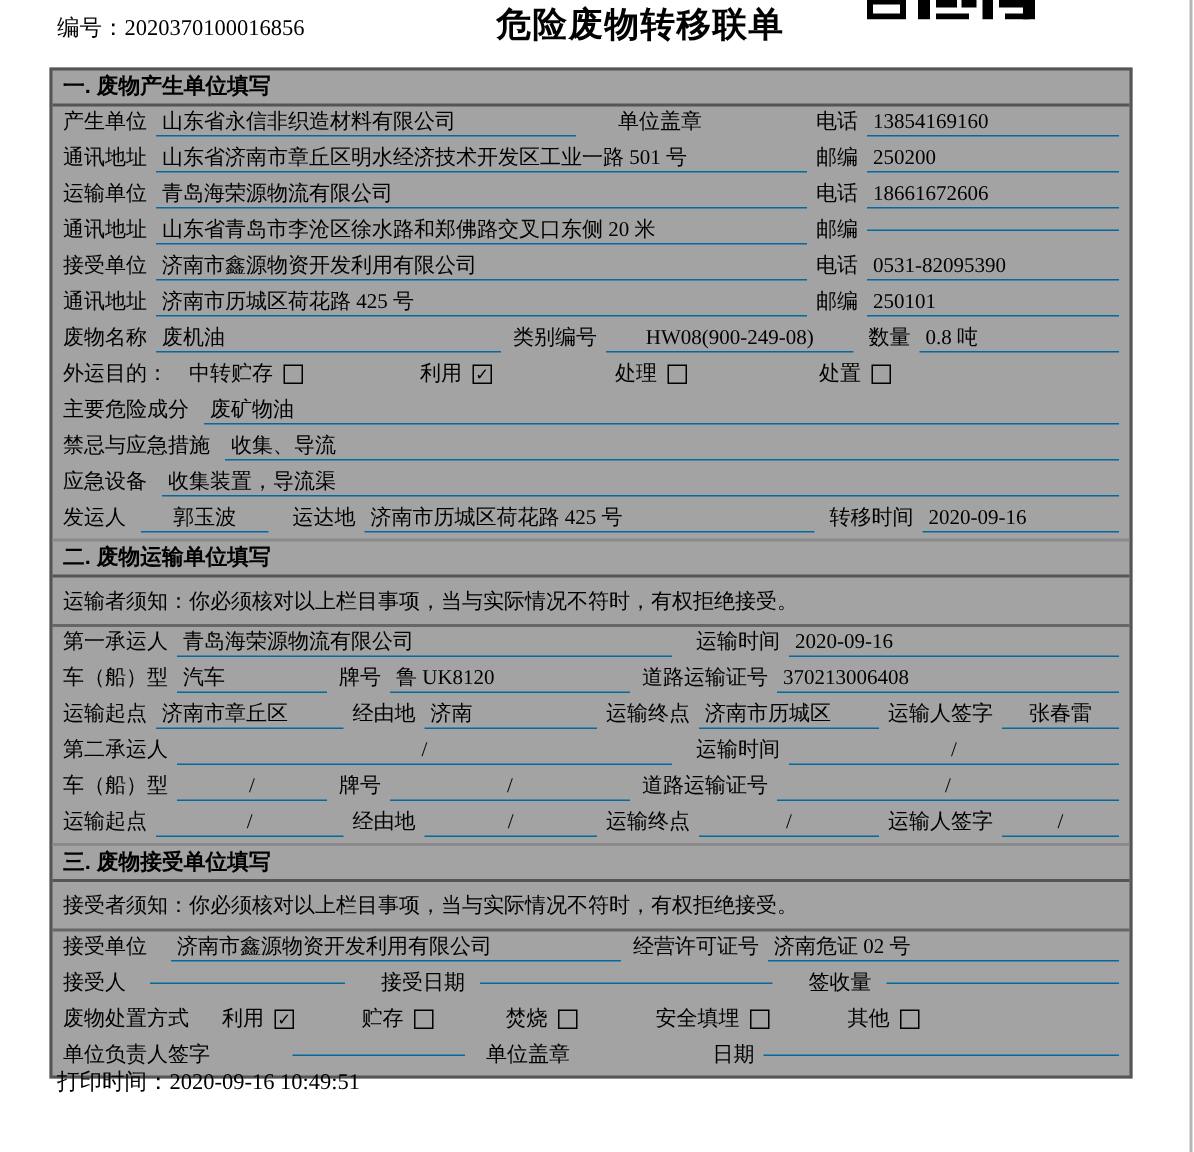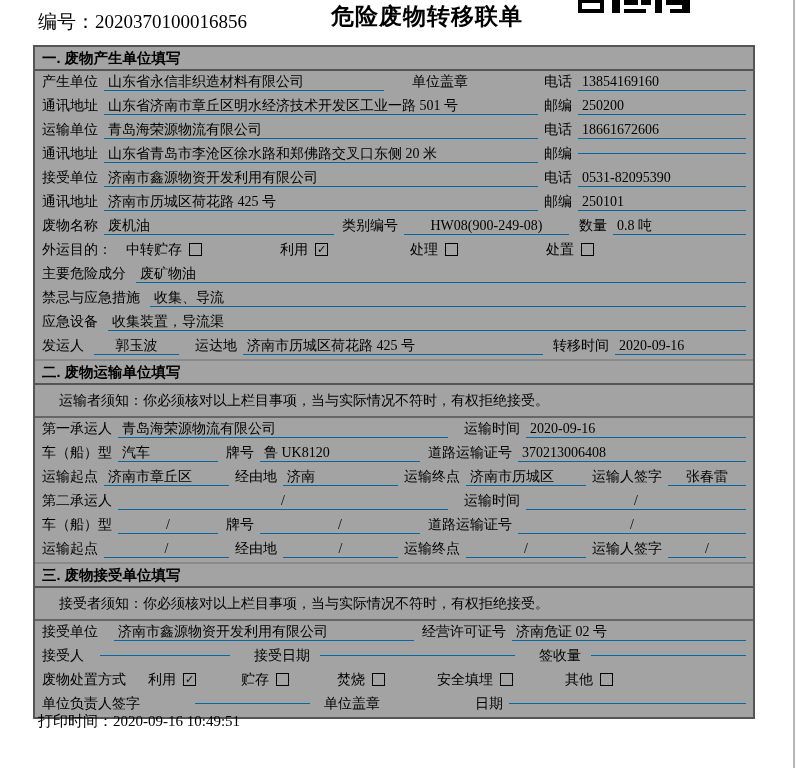--- a/index.html
+++ b/index.html
@@ -2,40 +2,40 @@
 <html><head>
 <meta charset="utf-8">
 <style>
   html,body{margin:0;padding:0;}
   body{
     width:796px;height:768px;position:relative;background:#ffffff;
     font-family:"Liberation Serif","DejaVu Serif",serif;
     font-size:14px;color:#000;overflow:hidden;
   }
   .page-edge{position:absolute;right:1px;top:0;bottom:0;width:2px;background:#b5b5b5;}
-  .serial{position:absolute;left:38px;top:9px;font-size:19px;white-space:nowrap;}
+  .serial{position:absolute;left:38px;top:9px;font-size:15px;white-space:nowrap;}
   .doc-title{
     position:absolute;left:0;right:0;top:1px;text-align:center;padding-left:58px;
     font-family:"Liberation Sans","DejaVu Sans",sans-serif;
     font-size:23px;font-weight:bold;letter-spacing:1px;white-space:nowrap;
   }
   .qr{position:absolute;left:578px;top:0;}
   .form{
     position:absolute;left:33px;top:45px;width:722px;
     border:2px solid #555;box-sizing:border-box;background:#a3a3a3;
   }
   .sec{border-top:2px solid #8a8a8a;}
   .sec:first-child{border-top:none;}
   .sec-h{
     height:22px;line-height:22px;padding-left:7px;
     font-family:"Liberation Sans","DejaVu Sans",sans-serif;
     font-weight:bold;font-size:14.5px;border-bottom:2px solid #555;
   }
   .notice{
-    height:31px;display:flex;align-items:center;padding:0 24px;
+    height:31px;display:flex;align-items:center;padding:0 7px;
     border-bottom:2px solid #666;white-space:nowrap;
   }
   .row{
     display:flex;align-items:center;height:24px;
     padding:0 7px 3px 7px;box-sizing:border-box;white-space:nowrap;
   }
   .lb{line-height:17px;flex:none;}
   .f{
     border-bottom:1px solid #0369a1;line-height:17px;padding:0 4px;
     margin-left:6px;overflow:hidden;flex:none;box-sizing:border-box;

